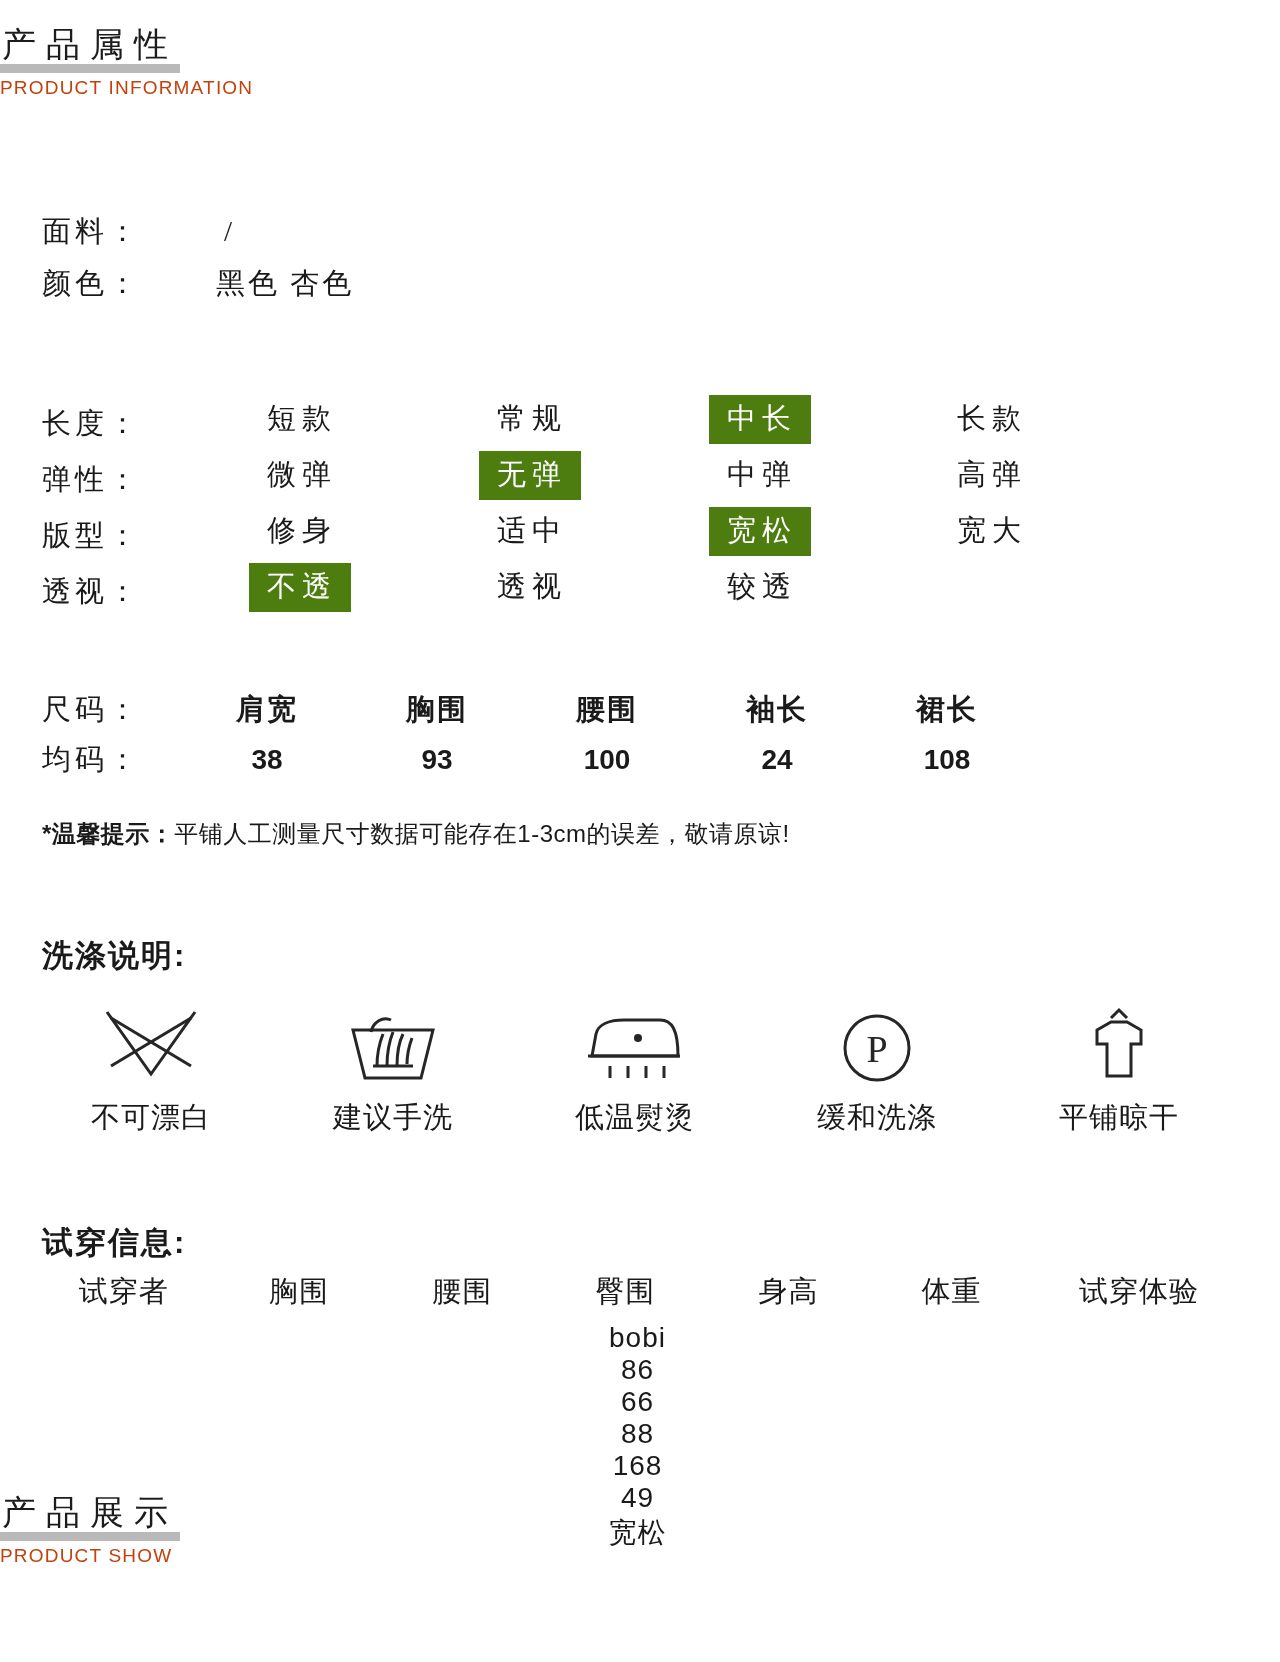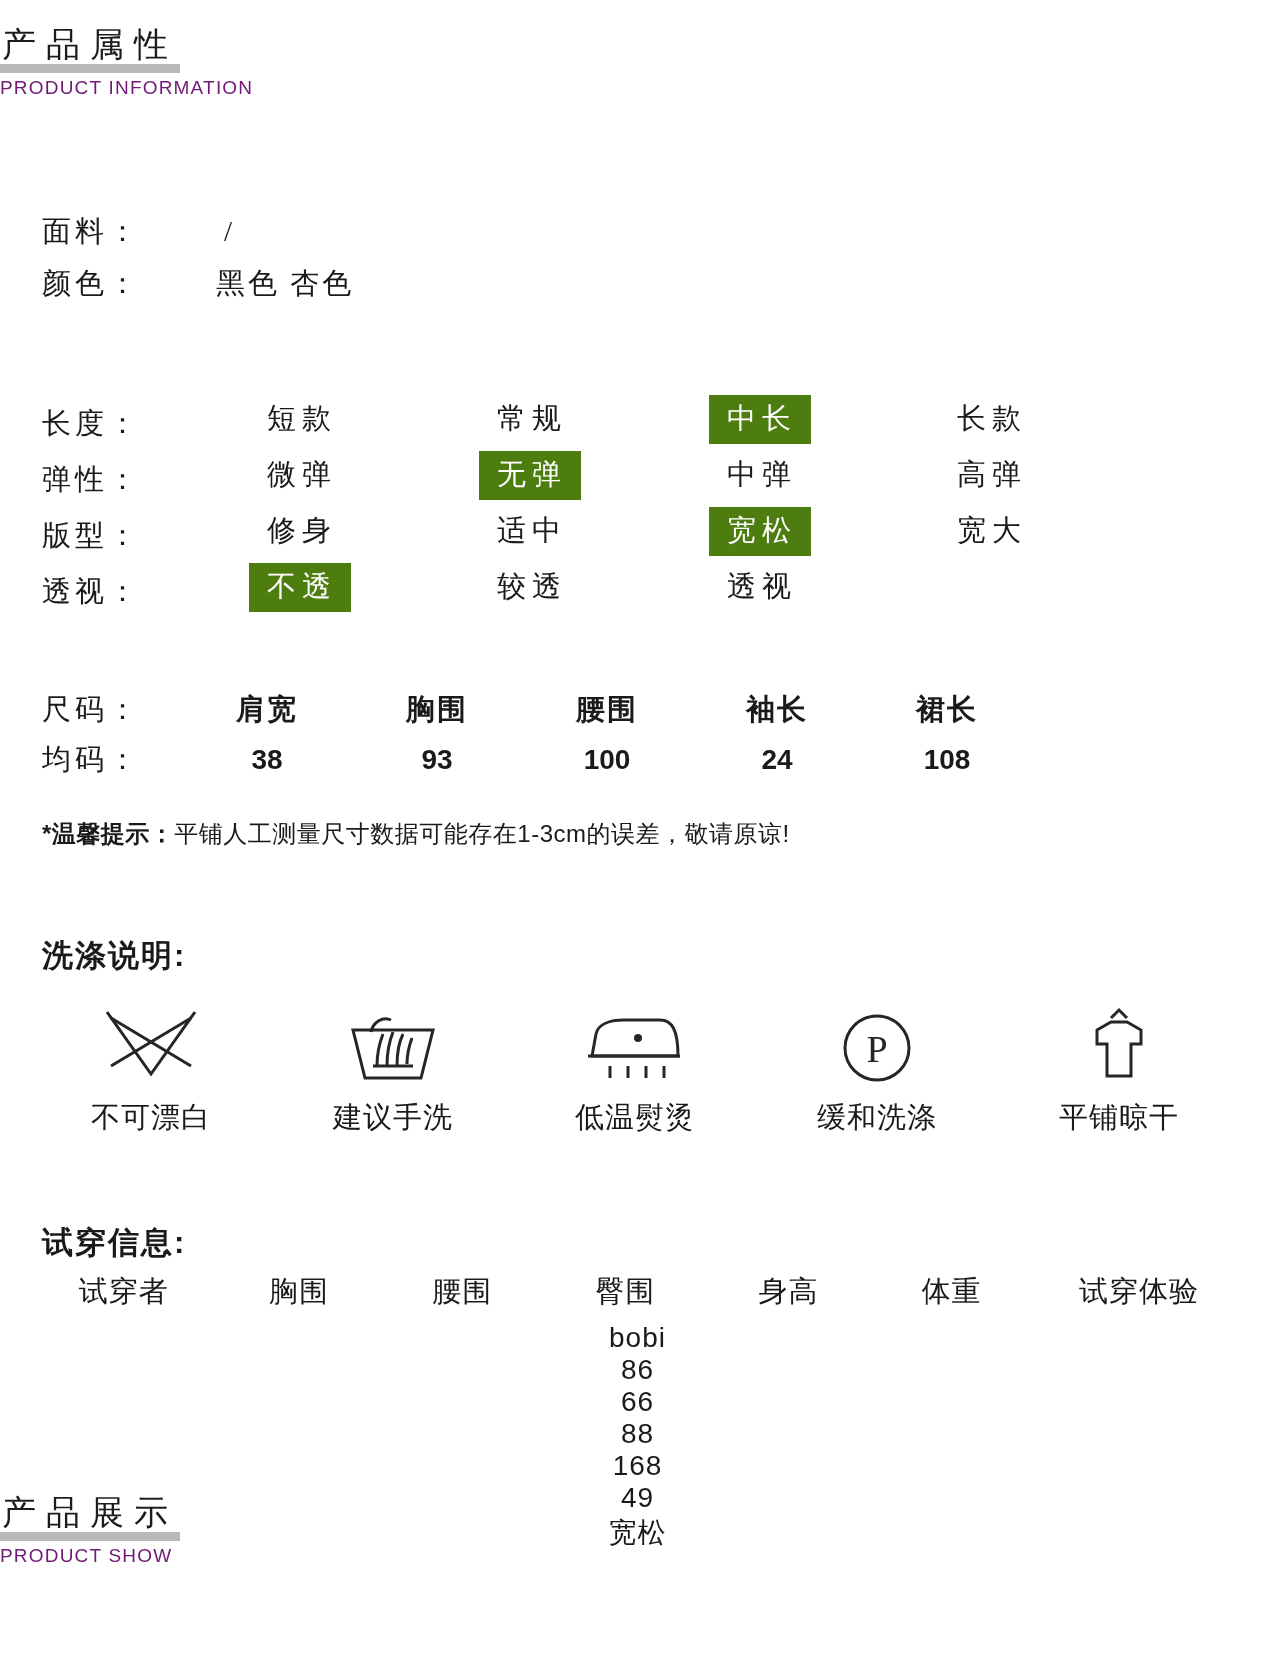--- a/index.html
+++ b/index.html
@@ -33,21 +33,21 @@
     left: 0; right: 0; bottom: -2px;
     height: 9px;
     background: #b9b9b9;
     z-index: -1;
   }
   .section-head .en {
     display: block;
     margin-top: 6px;
     font-size: 19px;
     letter-spacing: 1.2px;
-    color: #701a75;
+    color: #c2410c;
   }
 
   #head-top { position: absolute; top: 22px; left: 0; right: 0; }
   #head-bottom { position: absolute; top: 1490px; left: 0; right: 0; }
 
   
   .block { position: absolute; }
 
   .kv-row {
     display: flex;
@@ -167,22 +167,22 @@
     <span class="attr-label">版型：</span>
     <span class="attr-opt"><span>修身</span></span>
     <span class="attr-opt"><span>适中</span></span>
     <span class="attr-opt sel"><span>宽松</span></span>
     <span class="attr-opt"><span>宽大</span></span>
   </div>
 
   <div class="attr-row">
     <span class="attr-label">透视：</span>
     <span class="attr-opt sel"><span>不透</span></span>
+    <span class="attr-opt"><span>透视</span></span>
     <span class="attr-opt"><span>较透</span></span>
-    <span class="attr-opt"><span>透视</span></span>
   </div>
 </div>
 
 <div class="block" id="sizes">
   <div class="size-row head">
     <span class="c0">尺码：</span>
     <span class="c">肩宽</span>
     <span class="c">胸围</span>
     <span class="c">腰围</span>
     <span class="c">袖长</span>

